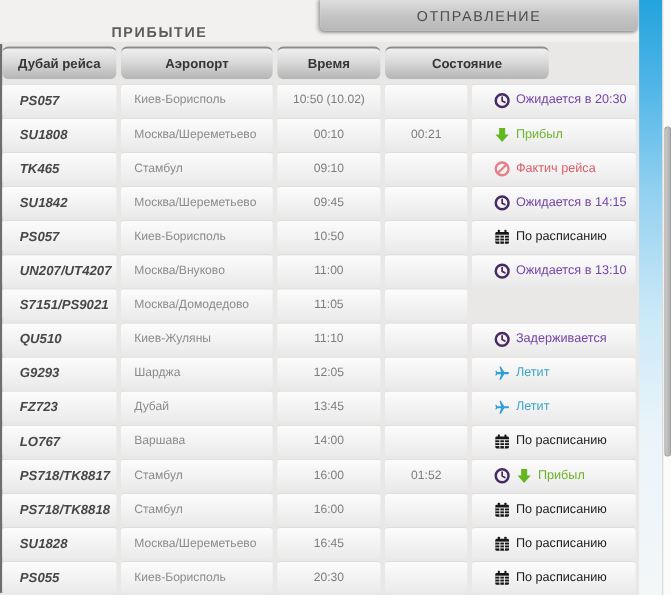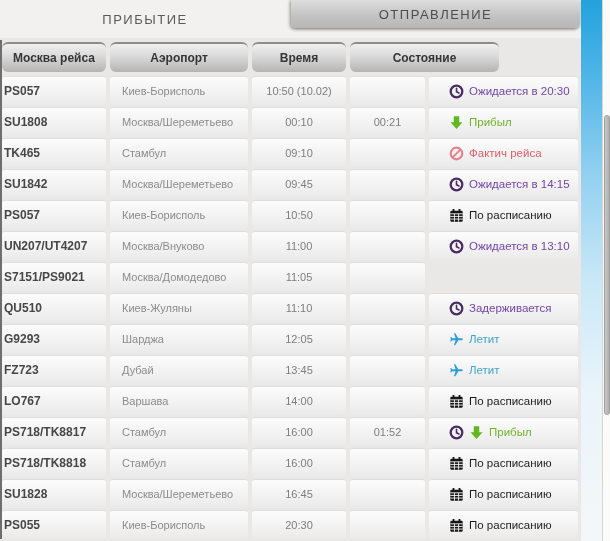--- a/index.html
+++ b/index.html
@@ -9,24 +9,25 @@
     background:#e9e8e6;
     font-family:"Liberation Sans", sans-serif;
     overflow:hidden;
   }
   
   .tabs-area {
     position:absolute; top:0; left:0; width:581px; height:38px;
     background:#f2f1ef;
   }
   .tab-active {
-    position:absolute; top:0; left:0; width:290px; height:38px;
+    position:absolute; top:10px; left:0; width:290px; height:38px;
     display:flex; align-items:center; justify-content:center;
     color:#5b5b5b; font-size:13px; letter-spacing:1.5px;
     cursor:default;
+    font-weight:bold;
   }
   .tab-inactive {
     position:absolute; top:-3px; left:291px; width:289px; height:31px;
     display:flex; align-items:center; justify-content:center;
     background:linear-gradient(#e2e2e2, #c4c3c3 60%, #b8b7b7);
     border-radius:5px;
     box-shadow:0 1px 3px rgba(0,0,0,0.35), -2px 2px 3px rgba(0,0,0,0.18);
     color:#4d4d4d; font-size:13px; letter-spacing:1.5px;
     padding-top:4px;
     cursor:pointer;
@@ -54,21 +55,21 @@
   .row { display:flex; gap:4px; height:29px; }
   .cell {
     background:linear-gradient(#fcfcfc, #eaeaea);
     border-top:1px solid #dedede;
     border-radius:3px;
     display:flex; align-items:center;
     font-size:11px; color:#8b8b8b;
   }
   .w1 { width:104px; } .w2 { width:138px; } .w3 { width:94px; }
   .w4 { width:75px; }  .w5 { width:149px; }
-  .c1 { padding-left:2px; font-weight:bold; font-size:12px; color:#474747; }
+  .c1 { padding-left:16px; font-weight:bold; font-size:12px; color:#474747;font-style:italic; }
   .c2 { padding-left:12px; }
   .c3, .c4 { justify-content:center; color:#7d7d7d; }
   .c5 { padding-left:20px; font-size:11.5px; gap:5px;text-align:right; }
   .icon { width:15px; height:15px; flex:0 0 auto; display:block; }
   
   .blue-strip {
     position:absolute; left:581px; top:0; width:21px; height:541px;
     background:linear-gradient(180deg,
       #23a2dd 0%, #4eb5e7 14%, #92d0f0 32%, #c9e8f7 52%,
       #e9f4fa 72%, #f4f7f8 100%);
@@ -118,21 +119,21 @@
 </svg>
 
 <div class="tabs-area">
   <div class="tab-active">ПРИБЫТИЕ</div>
   <div class="tab-inactive">ОТПРАВЛЕНИЕ</div>
 </div>
 
 <div class="table-left-edge"></div>
 
 <div class="thead">
-  <div class="th w1">Москва рейса</div>
+  <div class="th w1">Дубай рейса</div>
   <div class="th w2">Аэропорт</div>
   <div class="th w3">Время</div>
   <div class="th w5">Состояние</div>
 </div>
 
 <div class="rows" id="rows">
     <div class="row">
       <div class="cell w1 c1">PS057</div>
       <div class="cell w2 c2">Киев-Борисполь</div>
       <div class="cell w3 c3">10:50 (10.02)</div>

